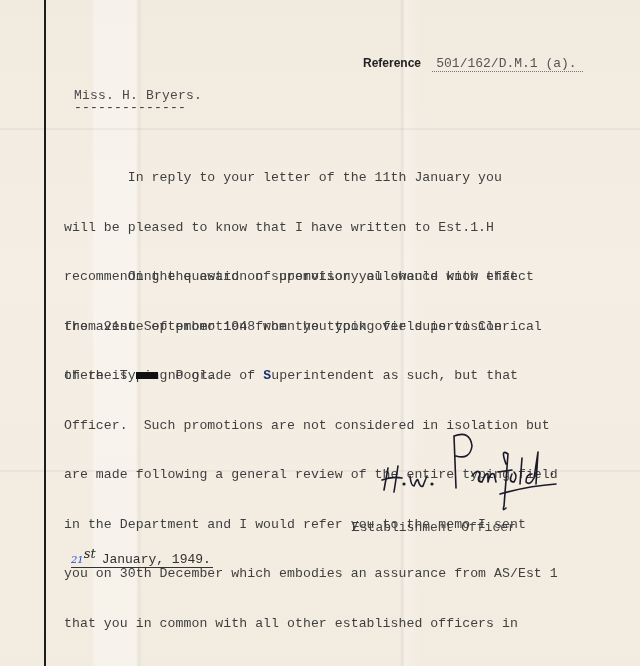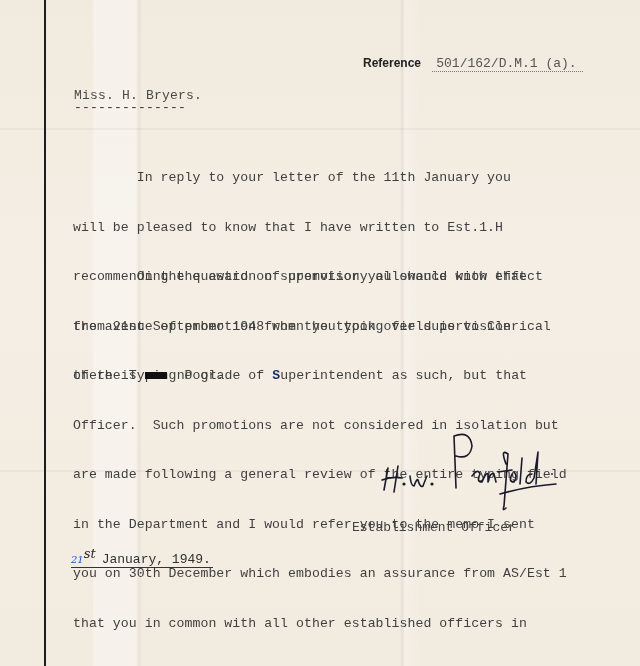--- a/index.html
+++ b/index.html
@@ -67,21 +67,21 @@
     .recipient-underline {
       position: absolute;
       left: 74px;
       top: 100px;
       font-size: 13px;
       color: #333;
       letter-spacing: 0.2px;
     }
     .para {
       position: absolute;
-      left: 73px;
+      left: 64px;
       font-size: 13.2px;
       line-height: 16.5px;
       color: #3f3f3f;
       white-space: pre;
       letter-spacing: 0.05px;
     }
     .para .line { display: block; }
     .p1 { top: 137px; }
     .p2 { top: 236px; }
     .redaction {

